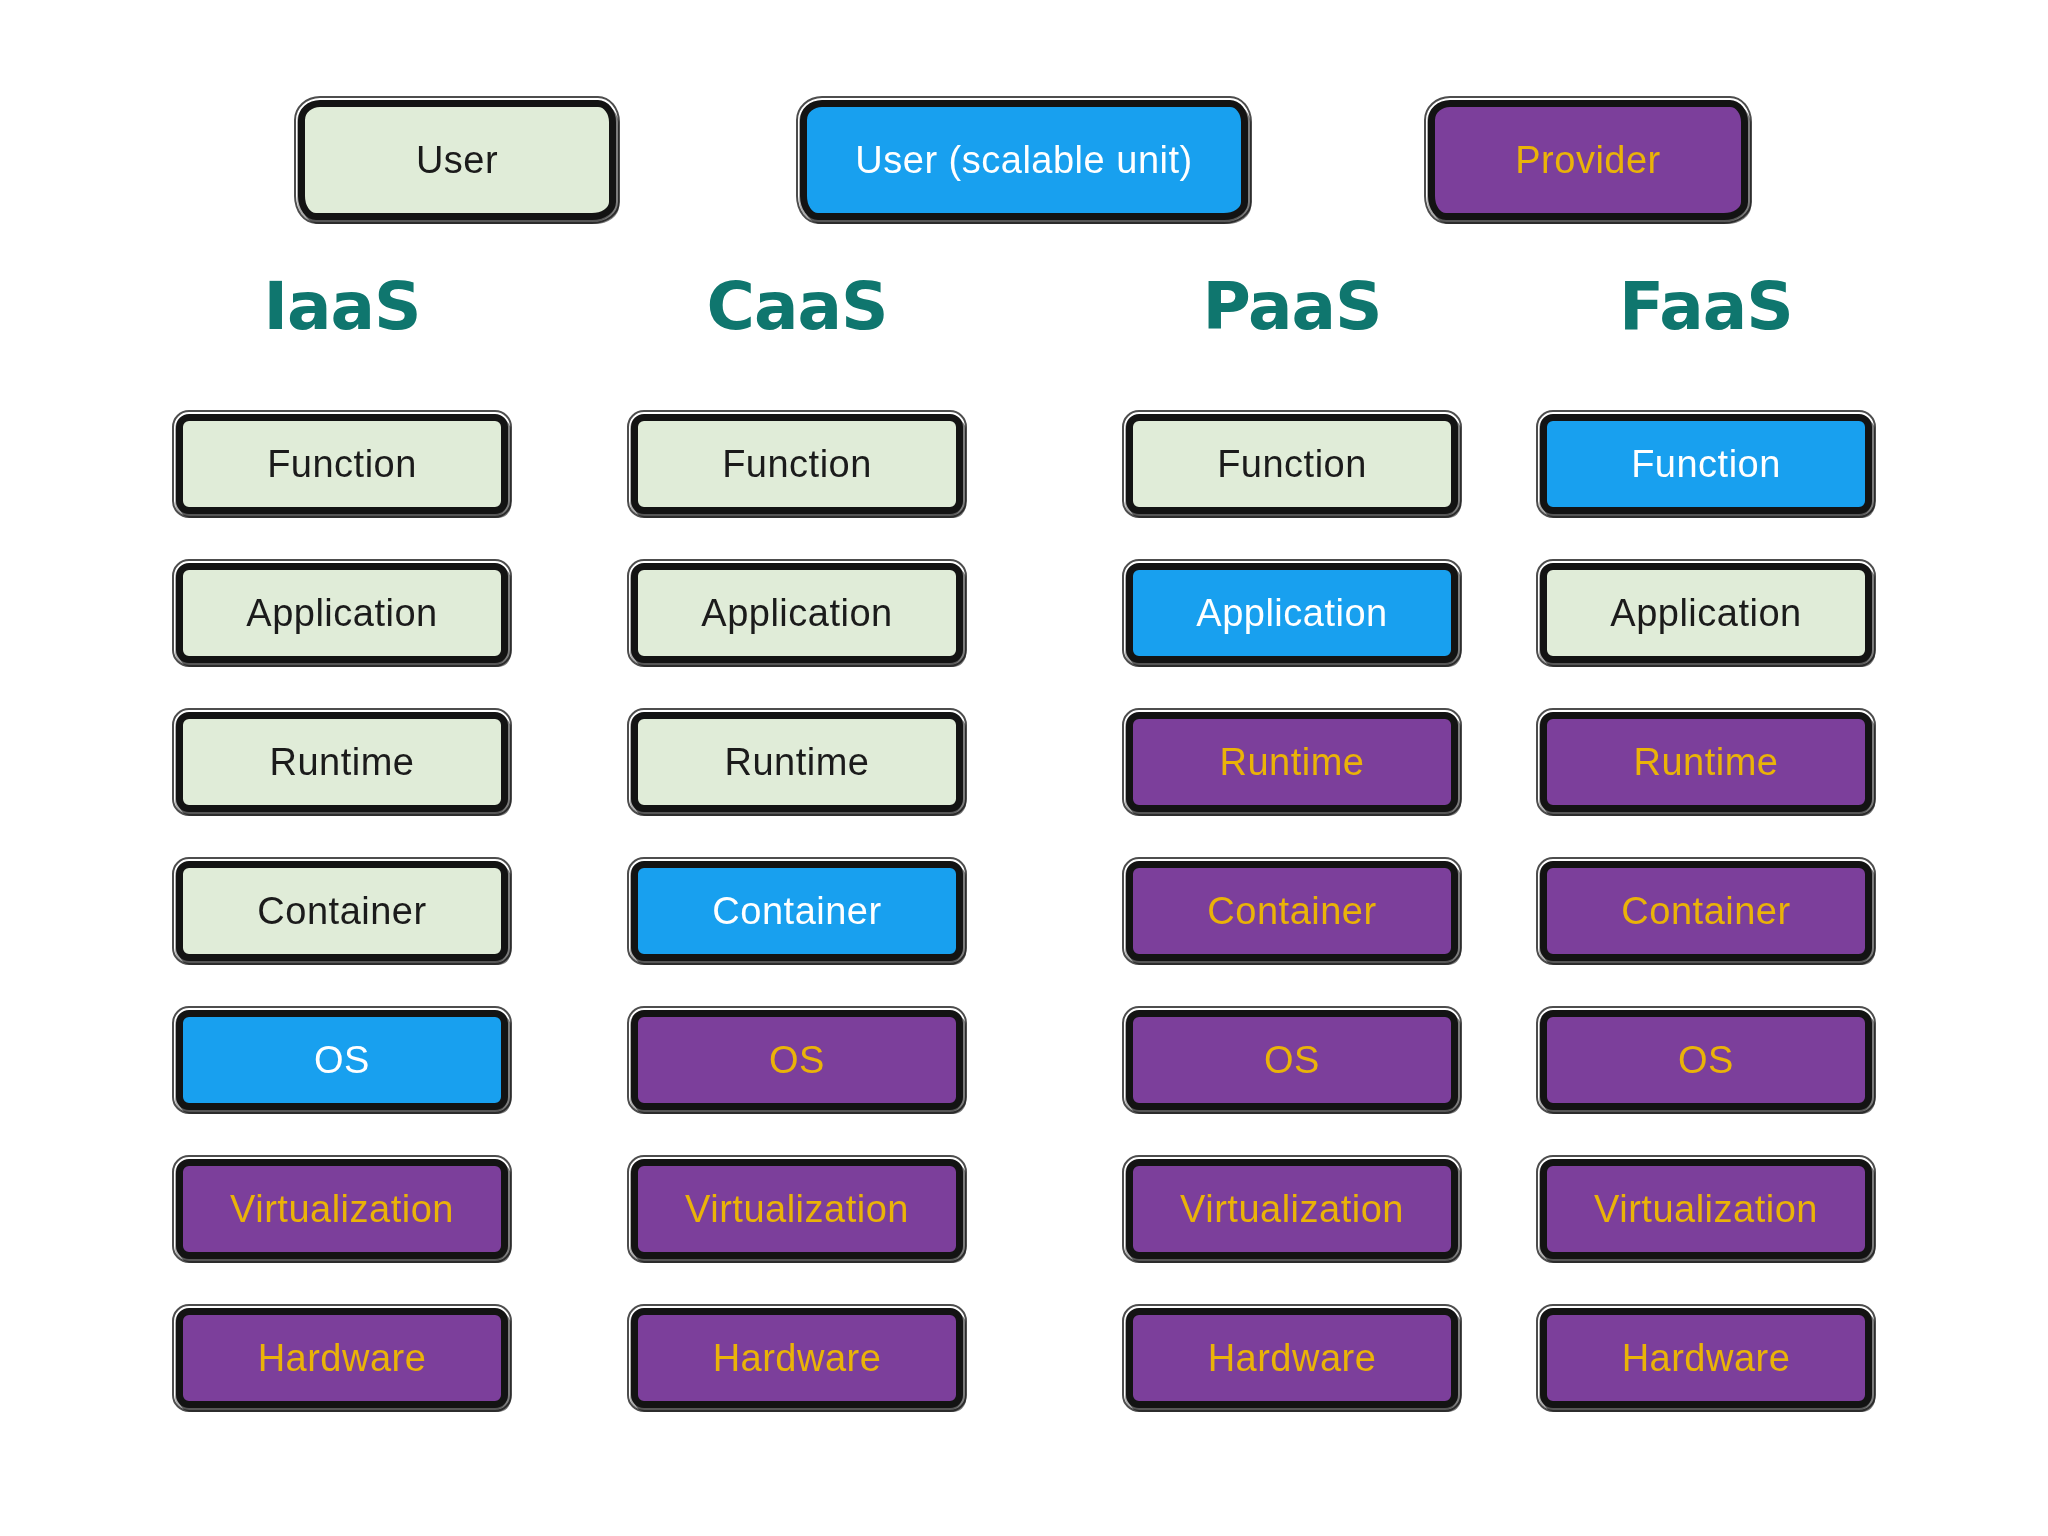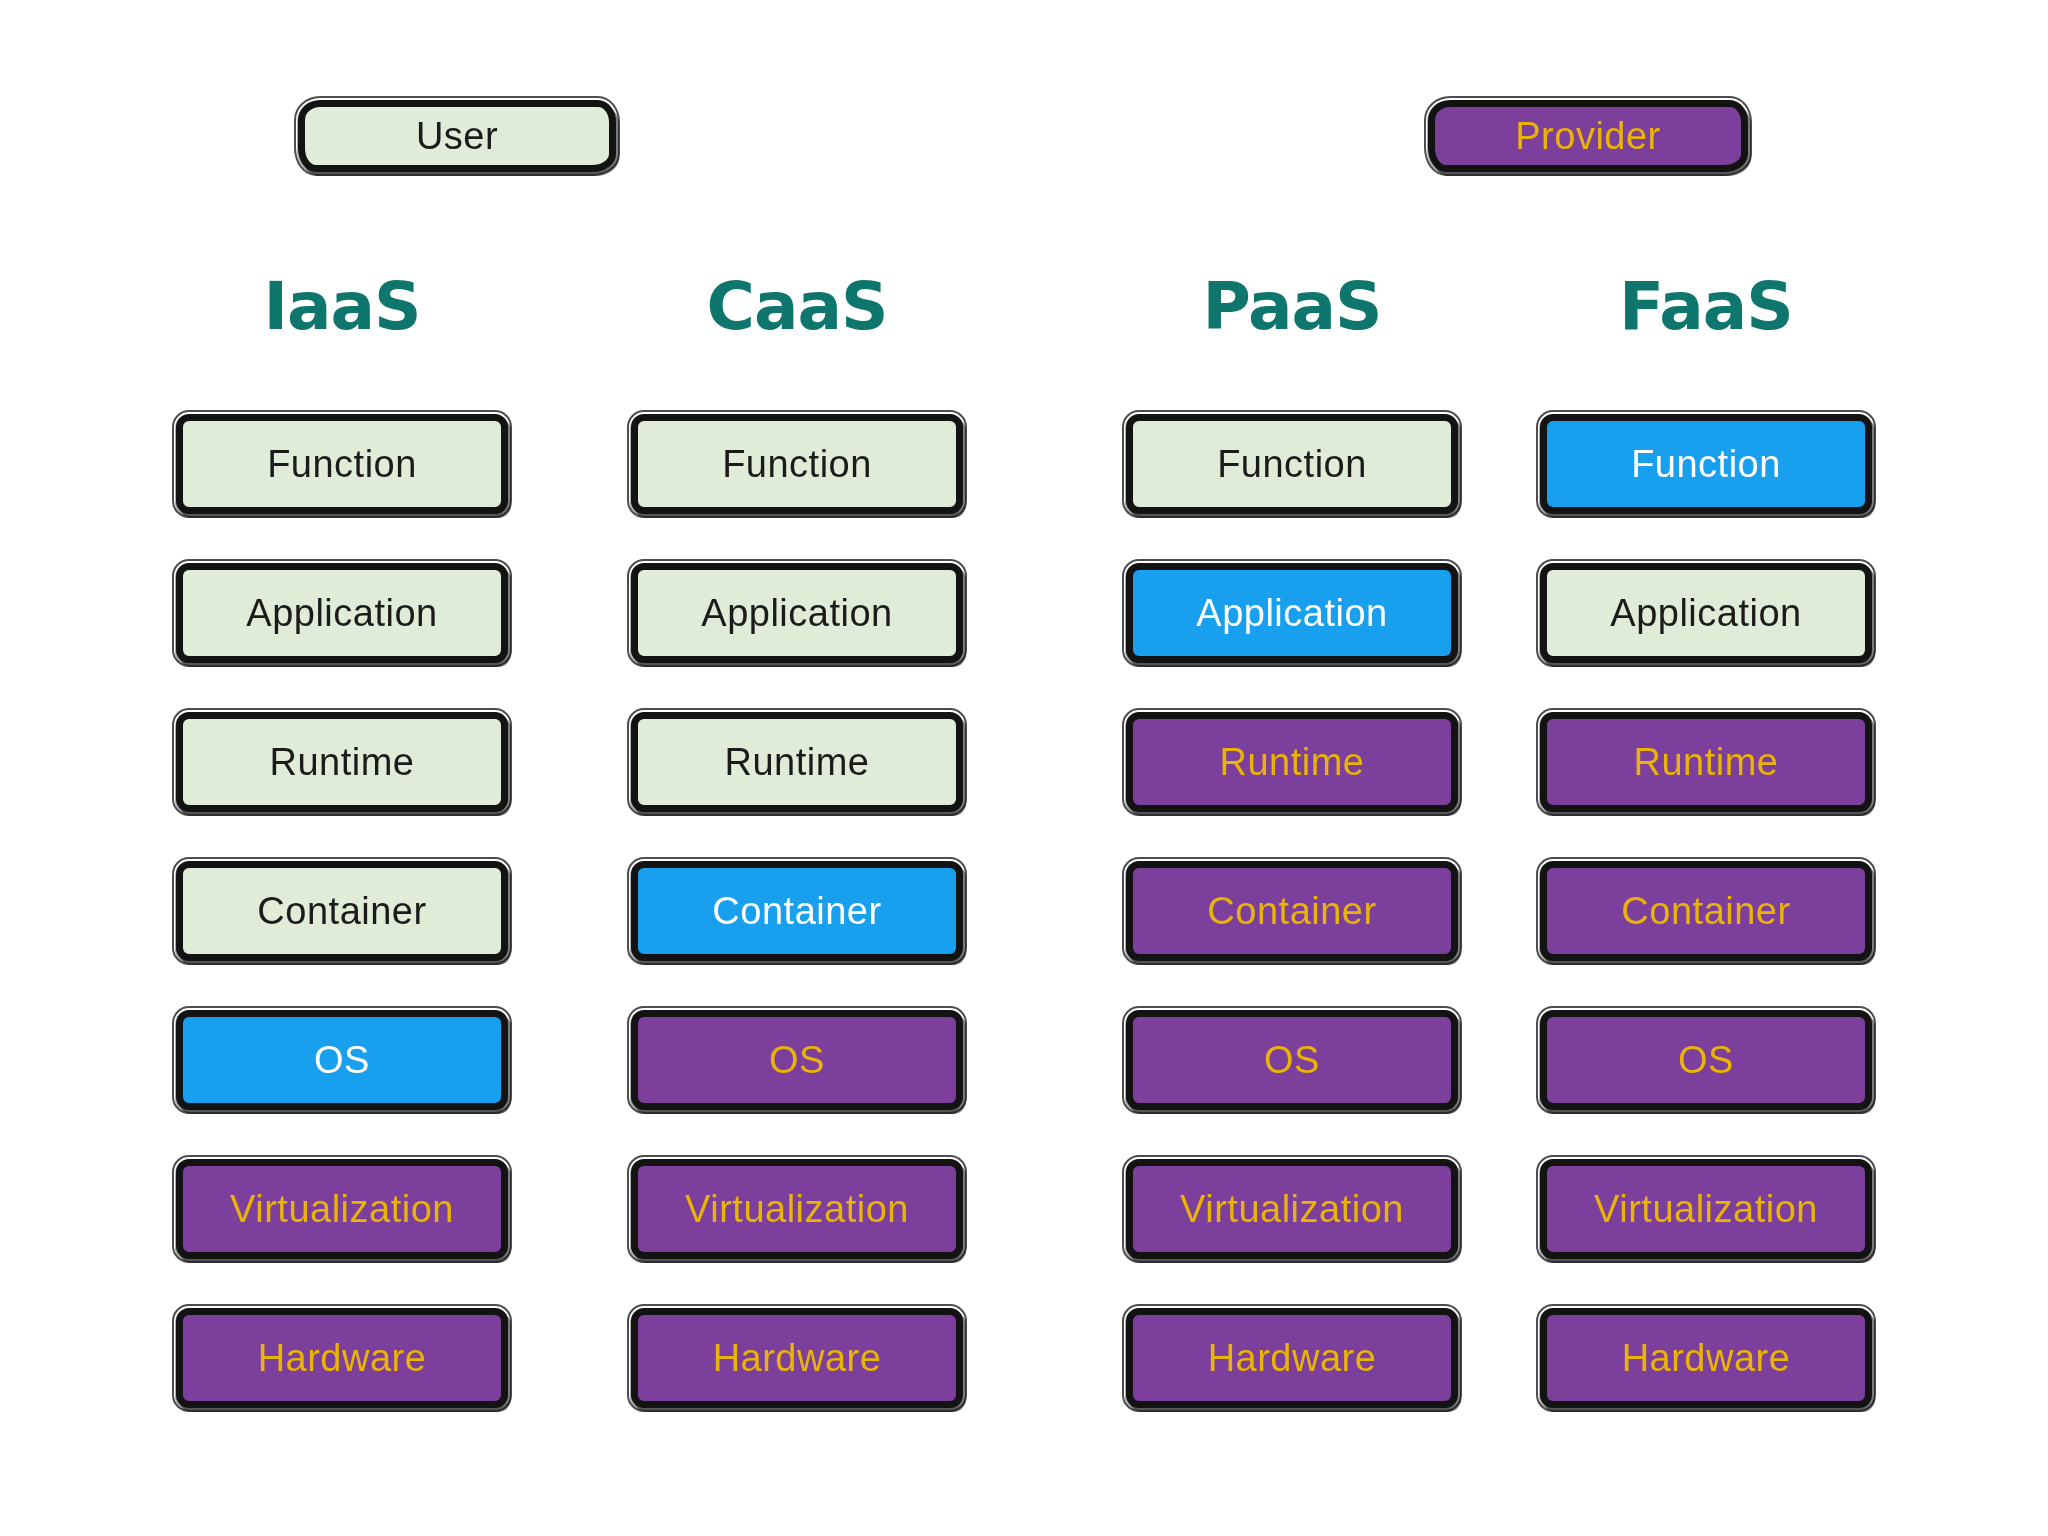--- a/index.html
+++ b/index.html
@@ -36,21 +36,21 @@
     white-space: nowrap;
   }
   .type-user     { background: var(--c-user);     color: #1b1b1b; }
   .type-scalable { background: var(--c-scalable); color: #ffffff; }
   .type-provider { background: var(--c-provider); color: #eab308; }
 
   
   .legend-box {
     position: absolute;
     top: 100px;
-    height: 72px;
+    height: 120px;
   }
   .legend-user     { left: 298px;  width: 318px; }
   .legend-scalable { left: 800px;  width: 448px; }
   .legend-provider { left: 1428px; width: 320px; }
 
   
   .col {
     position: absolute;
     top: 262px;
     width: 332px;
@@ -79,20 +79,23 @@
     border-radius: 13px;
   }
 </style>
 </head>
 <body>
 
 <div class="canvas">
 
   <div class="cell legend-box legend-user type-user">
     <span>User</span>
+  </div>
+  <div class="cell legend-box legend-scalable type-scalable">
+    <span>User (scalable unit)</span>
   </div>
   <div class="cell legend-box legend-provider type-provider">
     <span>Provider</span>
   </div>
 
   <div class="col col-iaas">
     <div class="col-title">IaaS</div>
     <div class="cell type-user">
         <span>Function</span>
       </div>

